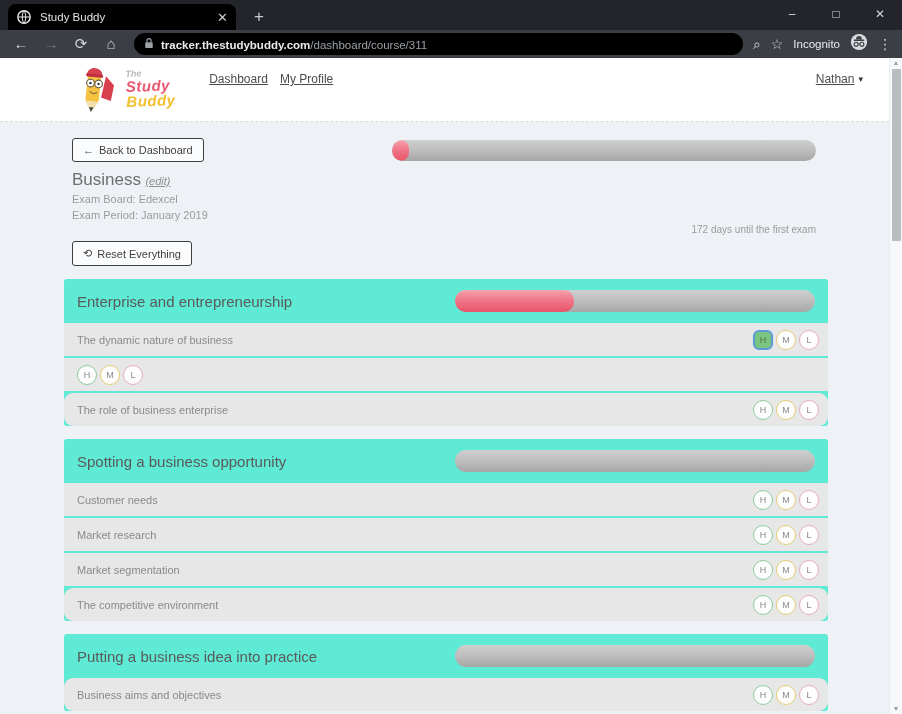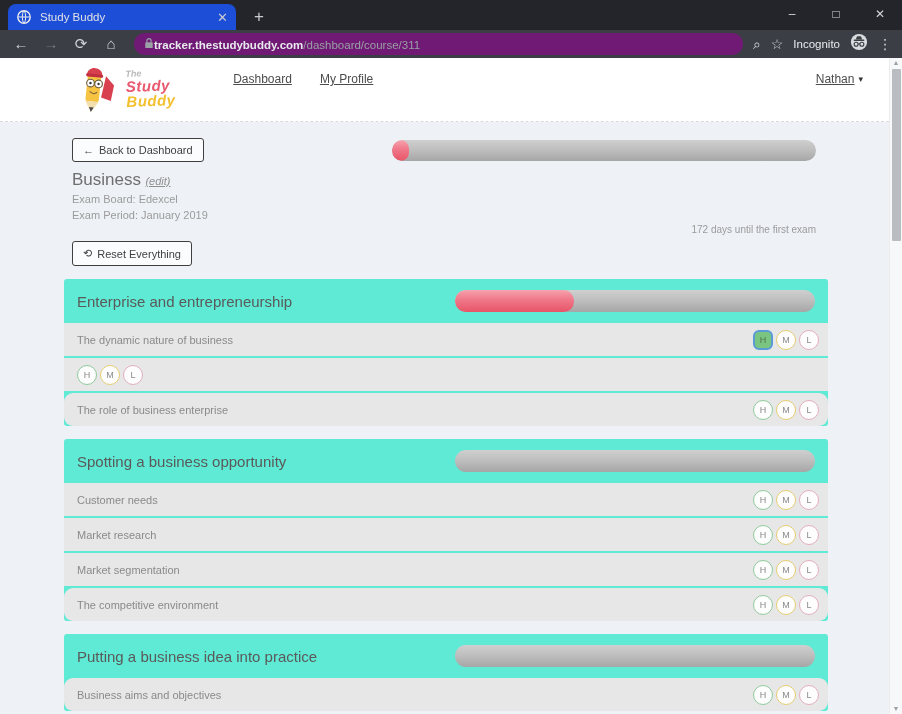--- a/index.html
+++ b/index.html
@@ -1,49 +1,49 @@
 <!DOCTYPE html>
 <html><head>
 <meta charset="utf-8">
 <style>
   * { margin:0; padding:0; box-sizing:border-box; }
   body { font-family:"Liberation Sans", sans-serif; background:#000; }
   .window { width:902px; height:714px; position:relative; overflow:hidden; background:#23252a; }
 
   
   .tabstrip { height:30px; background:#23252a; display:flex; align-items:flex-end; padding-left:8px; position:relative; }
-  .tab { width:228px; height:26px; background:#1d4ed8; border-radius:8px 8px 0 0; display:flex; align-items:center; padding:0 8px; gap:8px; }
+  .tab { width:228px; height:26px; background:#000000; border-radius:8px 8px 0 0; display:flex; align-items:center; padding:0 8px; gap:8px; }
   .favicon { width:16px; height:16px; flex:0 0 16px; }
   .tab-title { color:#dfe1e5; font-size:11.5px; flex:1; white-space:nowrap; overflow:hidden; }
   .tab-close { color:#c7cace; font-size:13px; cursor:pointer; }
   .newtab { color:#c7cace; font-size:17px; margin:0 0 3px 10px; width:26px; text-align:center; }
   .win-controls { position:absolute; right:0; top:0; height:28px; display:flex; }
   .win-controls span { color:#d4d6da; width:44px; text-align:center; line-height:28px; font-size:12px; }
 
   .toolbar { height:28px; background:#3b3e45; display:flex; align-items:center; padding:0 8px; gap:4px; }
   .nav-ic { color:#d0d3d8; font-size:15px; width:26px; text-align:center; line-height:24px; }
   .nav-ic.disabled { color:#74787e; }
-  .urlbar { flex:1; height:22px; background:#701a75; border-radius:11px; margin:0 6px; display:flex; align-items:center; padding:0 10px; }
+  .urlbar { flex:1; height:22px; background:#000000; border-radius:11px; margin:0 6px; display:flex; align-items:center; padding:0 10px; gap:7px; }
   .url-domain { color:#e8eaed; font-size:11.5px; font-weight:bold; }
   .url-path { color:#9aa0a6; font-size:11.5px; }
   .tb-right { display:flex; align-items:center; gap:10px; padding-right:2px; }
   .tb-right .glyph { color:#d0d3d8; font-size:14px; }
   .incog-label { color:#e8eaed; font-size:11.5px; }
 
   
   .viewport { height:656px; background:#eef1f6; display:flex; position:relative; }
   .page { width:889px; overflow:hidden; }
 
   .site-header { height:64px; background:#ffffff; border-bottom:1px dashed #d9d9d9; display:flex; align-items:flex-start; padding:0 20px 0 64px; }
   .logo { display:flex; align-items:flex-start; gap:6px; margin:6px 0 0 10px; transform:rotate(-2deg); }
   .wordmark { line-height:1; margin-top:6px; font-style:italic; font-weight:bold; }
   .wm-the { color:#b9b9b9; font-size:9px; display:block; }
   .wm-study { color:#e8586e; font-size:15px; display:block; letter-spacing:.5px; }
   .wm-buddy { color:#f3c12f; font-size:15px; display:block; letter-spacing:.5px; }
-  .site-nav { display:flex; gap:28px; margin:14px 0 0 58px; }
+  .site-nav { display:flex; gap:12px; margin:14px 0 0 34px; }
   .site-nav a, .user-menu a { color:#4c4c4c; font-size:12px; text-decoration:underline; cursor:pointer; }
   .user-menu { margin:14px 6px 0 auto; display:flex; align-items:center; gap:4px; }
   .caret { color:#333; font-size:9px; }
 
   .content { padding:16px 0 0 64px; width:828px; }
   .row1 { display:flex; align-items:center; }
   .btn { background:#fbfcfd; border:1px solid #3f3f3f; border-radius:3px; color:#3f3f3f; font-size:11px;
          font-family:"Liberation Sans",sans-serif; padding:5px 10px; display:inline-flex; align-items:center; gap:5px; cursor:pointer; }
   .btn .ic { font-size:11px; }
   .back-btn { margin-left:8px; }

